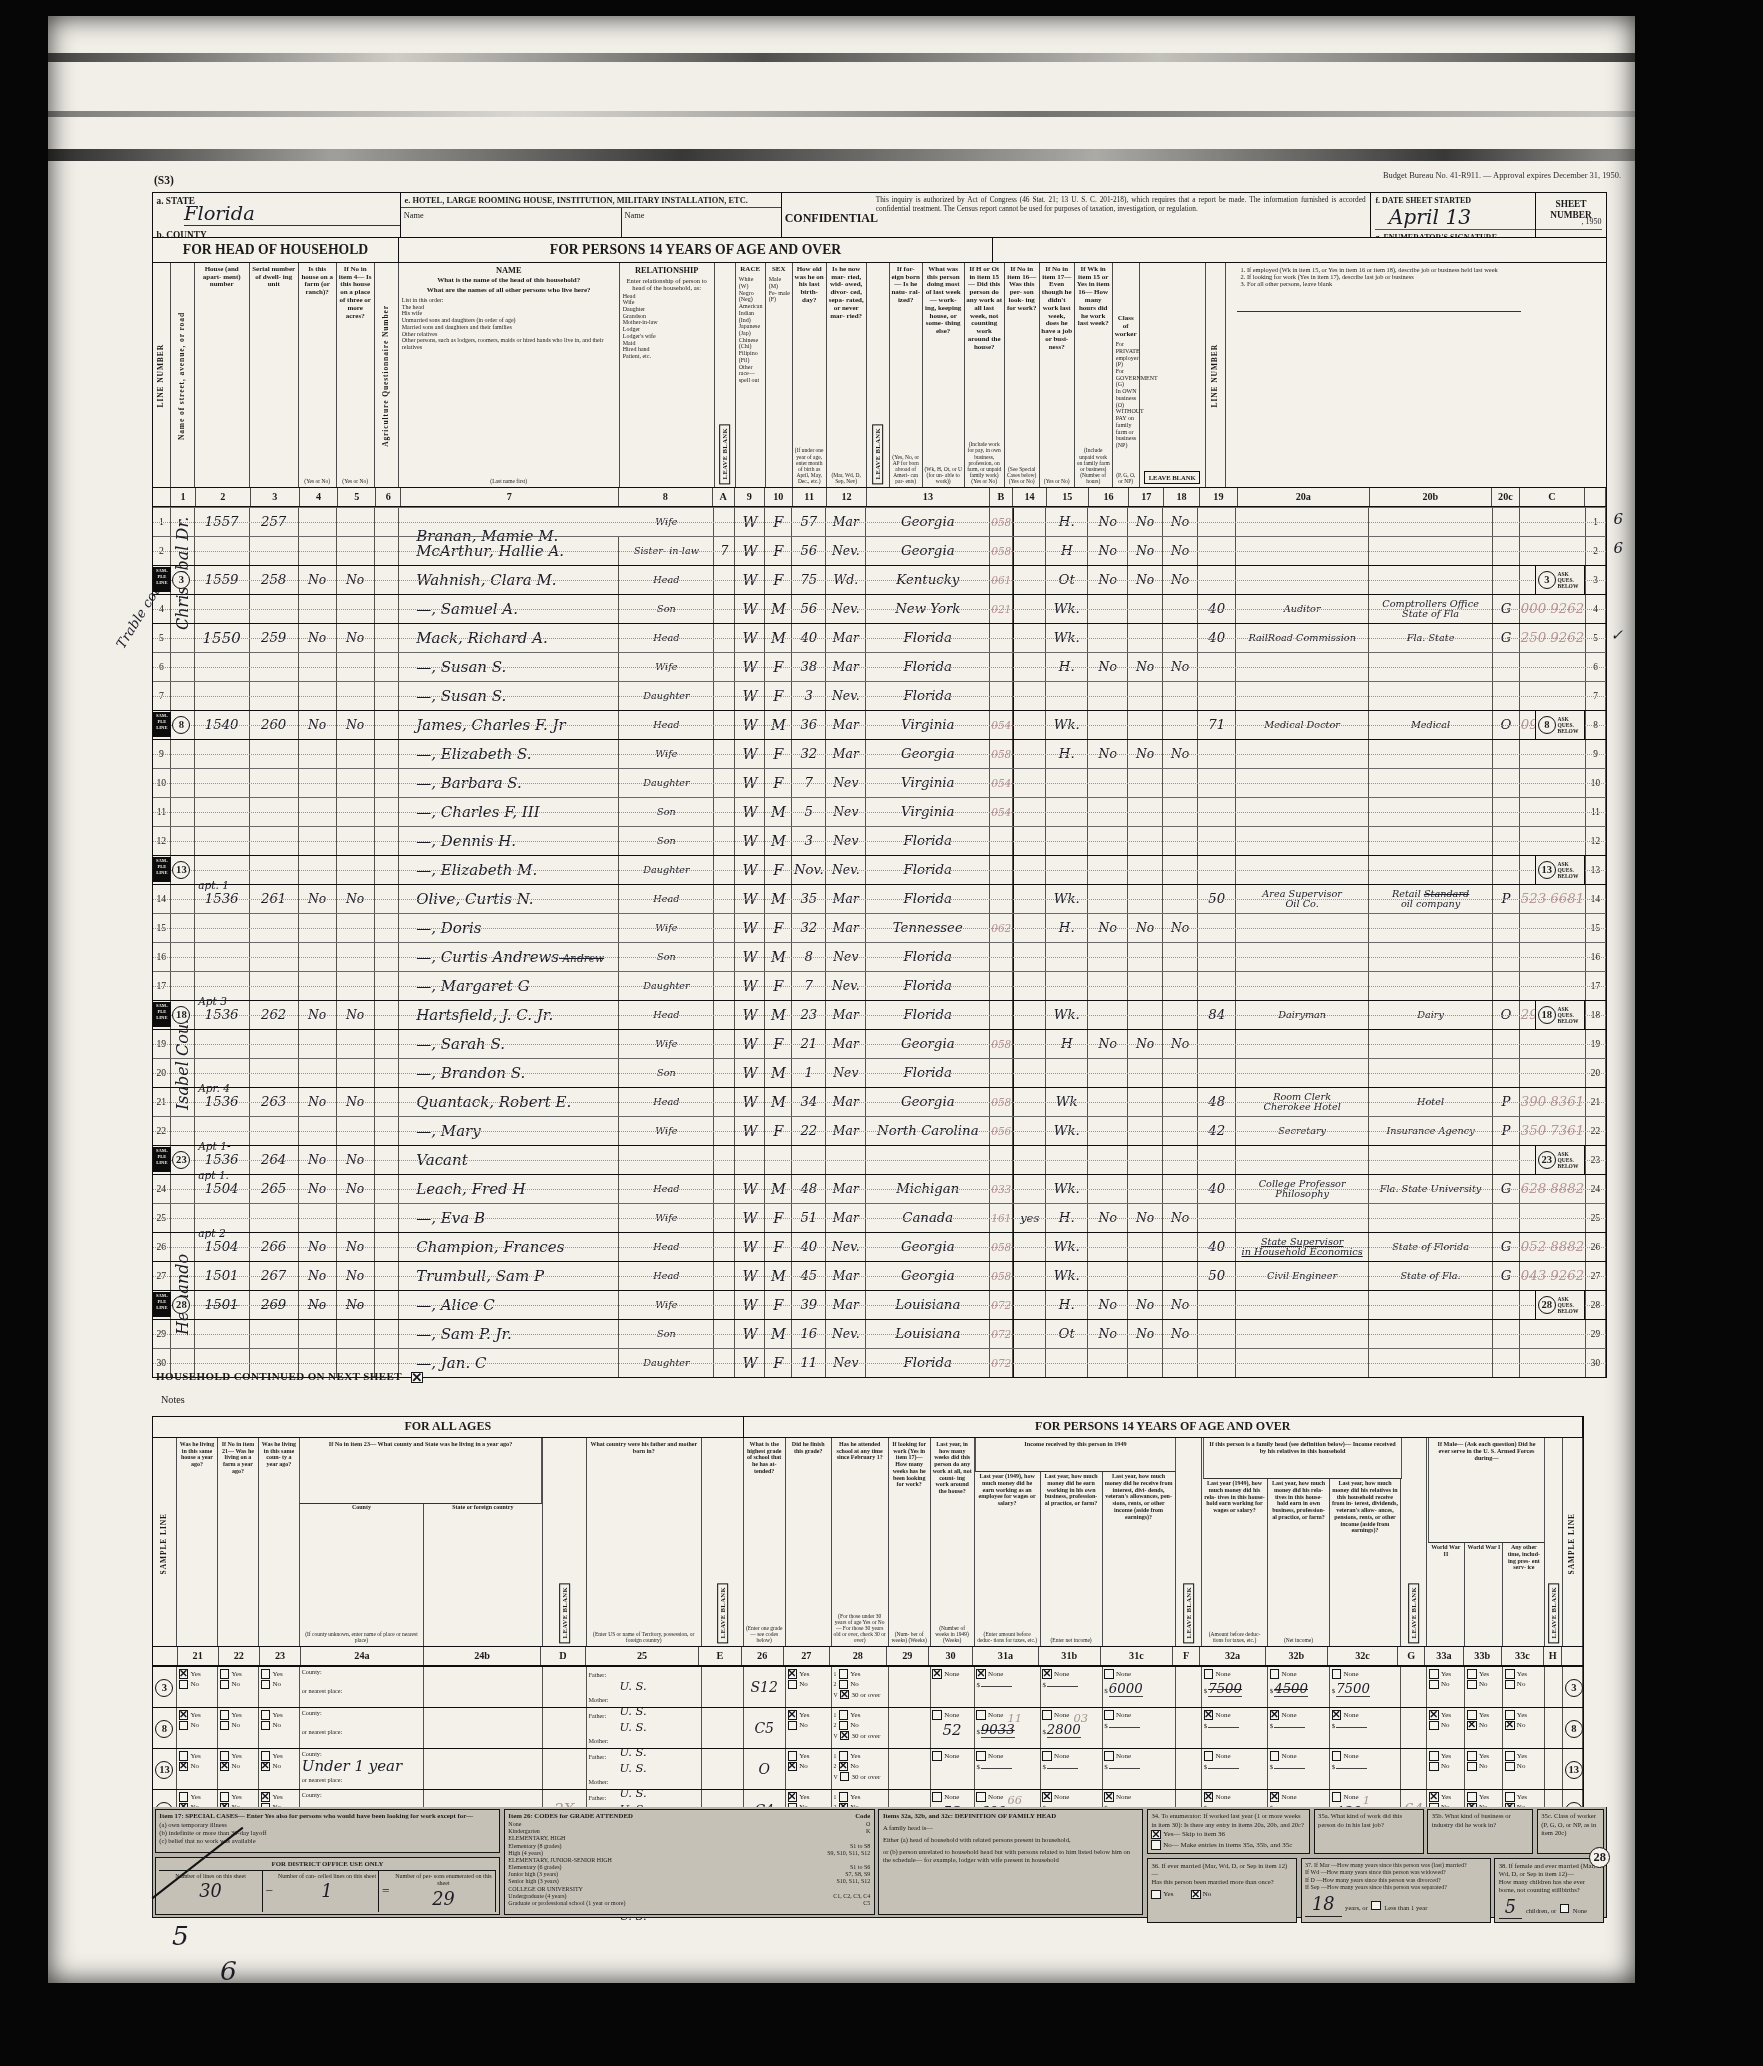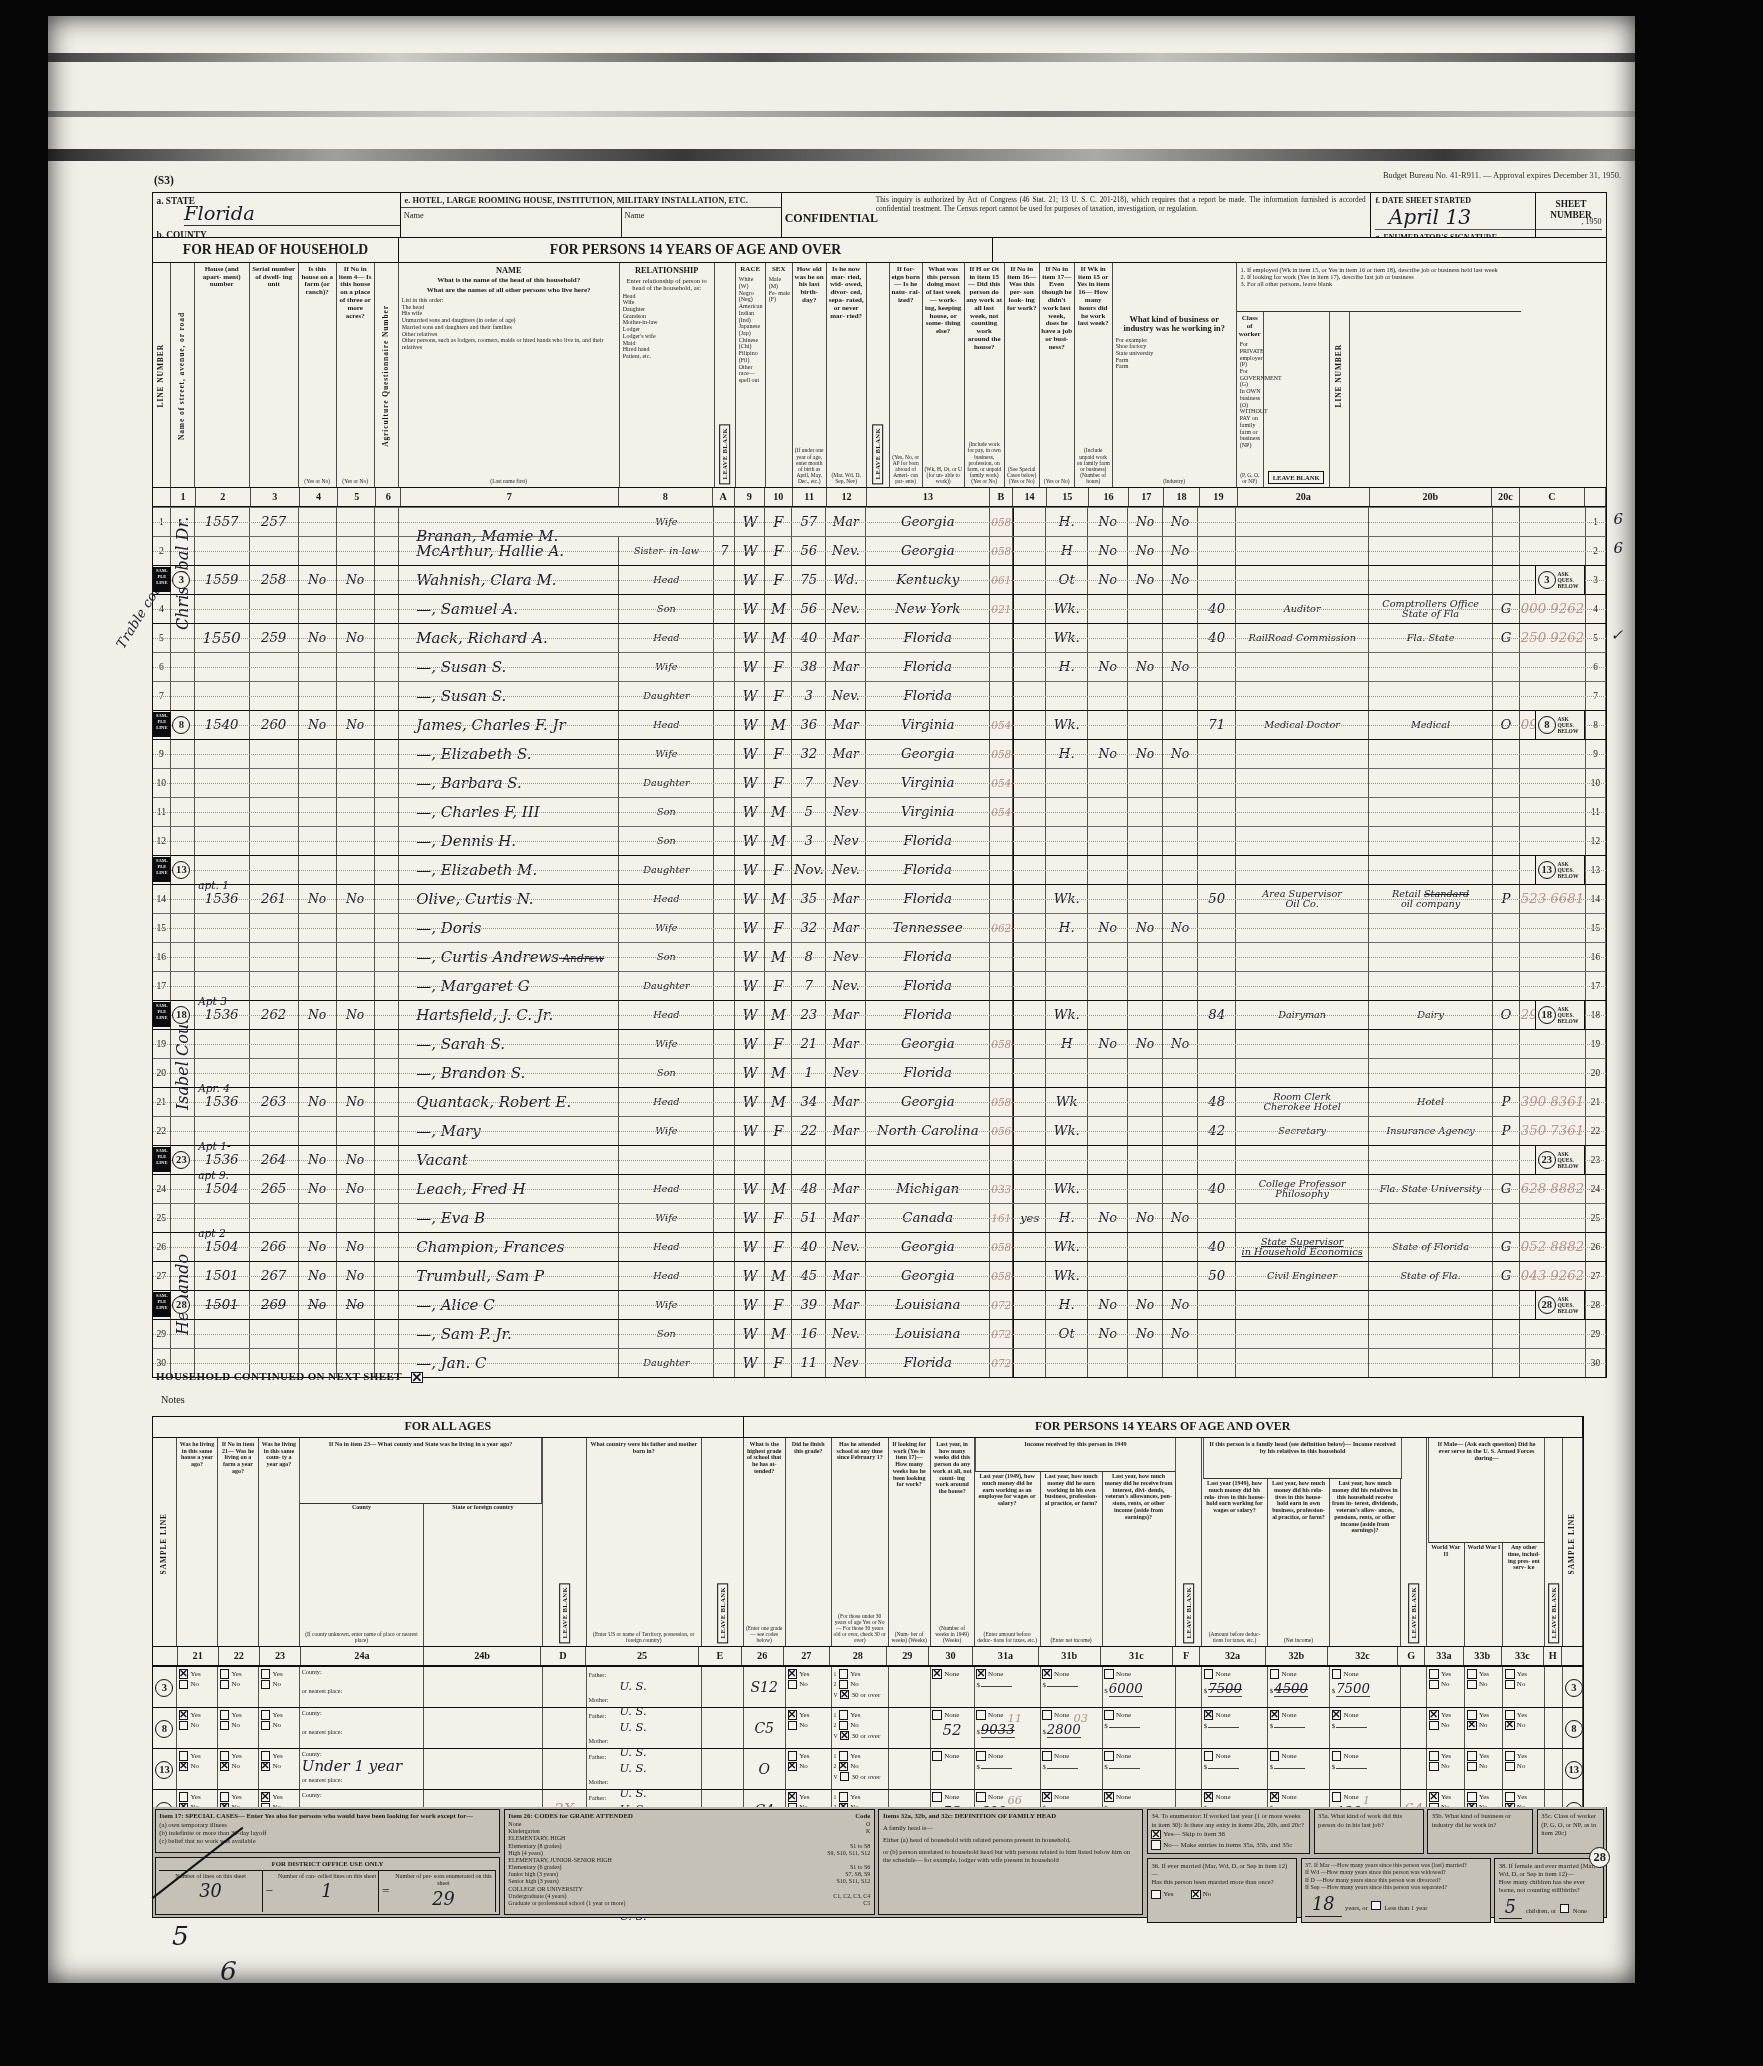--- a/index.html
+++ b/index.html
@@ -293,31 +293,20 @@
           <div class="note" style="white-space: pre-line;">(See Special Cases below)  (Yes or No)</div>
         </div>
         <div class="hc" style="width: 35px;">
           <div class="ttl ">If No in item 17— Even though he didn't work last week, does he have a job or busi- ness?</div>
           <div class="note" style="white-space: pre-line;">(Yes or No)</div>
         </div>
         <div class="hc" style="width: 38px;">
           <div class="ttl ">If Wk in item 15 or Yes in item 16— How many hours did he work last week?</div>
           <div class="note" style="white-space: pre-line;">(Include unpaid work on family farm or business)  (Number of hours)</div>
         </div>
-        <div class="hc" style="width: 124px; padding-top: 52px;">
-          <div class="ttl big">What kind of business or industry was he working in?</div>
-          <ul>
-            <li>For example:</li>
-            <li>Shoe factory</li>
-            <li>State university</li>
-            <li>Farm</li>
-            <li>Farm</li>
-          </ul>
-          <div class="note" style="white-space: pre-line;">(Industry)</div>
-        </div>
         <div class="hc" style="width: 27px; padding-top: 52px;">
           <div class="ttl ">Class of worker</div>
           <ul>
             <li>For PRIVATE employer (P)</li>
             <li>For GOVERNMENT (G)</li>
             <li>In OWN business (O)</li>
             <li>WITHOUT PAY on family farm or business (NP)</li>
           </ul>
           <div class="note" style="white-space: pre-line;">(P, G, O, or NP)</div>
         </div>
@@ -1694,21 +1683,21 @@
             <div class="t">ASK<br>QUES.<br>BELOW</div>
           </div>
         </div>
         <div class="mrow ttop">
           <div class="mc" style="width: 17.7px;">
             <span style="font-size: 9.7px; font-family: &quot;Liberation Serif&quot;; font-style: normal;">24</span>
           </div>
           <div class="mc" style="width: 24px;"></div>
           <div class="mc" style="width: 55px;">
             <span class="hw" style="font-size: 13.3px;">1504</span>
-            <span class="apt hw">apt 9.</span>
+            <span class="apt hw">apt 1.</span>
           </div>
           <div class="mc" style="width: 49px;">
             <span class="hw" style="font-size: 13.3px;">265</span>
           </div>
           <div class="mc" style="width: 38px;">
             <span class="hw" style="font-size: 12.4px;">No</span>
           </div>
           <div class="mc" style="width: 38px;">
             <span class="hw" style="font-size: 12.4px;">No</span>
           </div>

